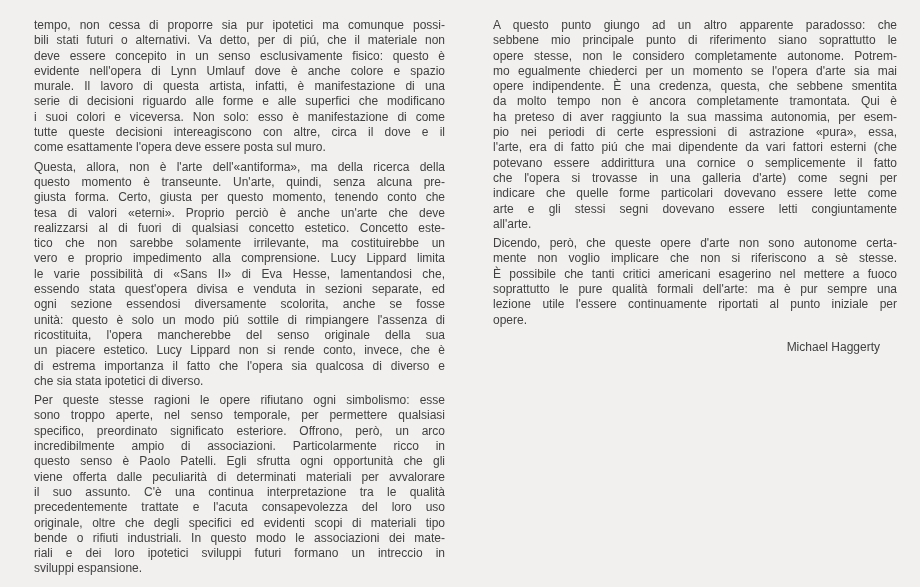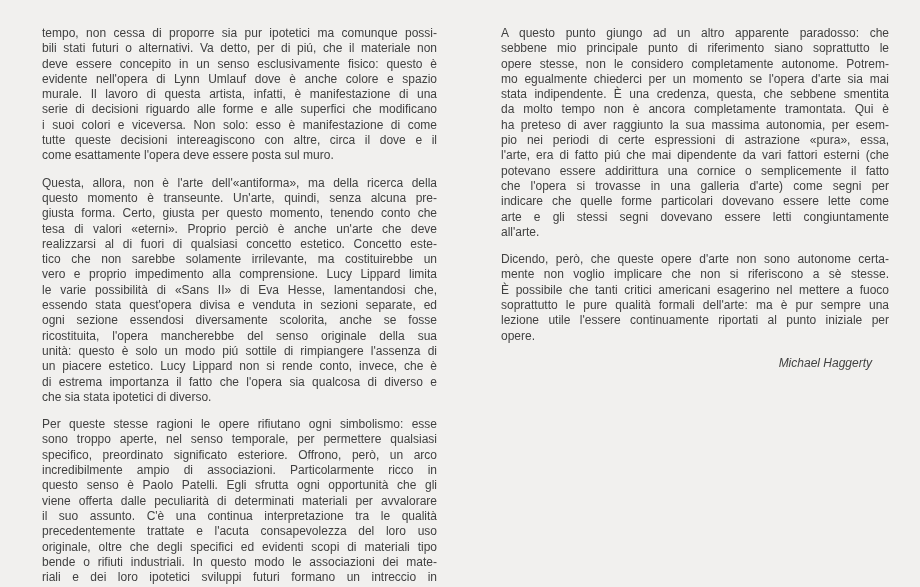--- a/index.html
+++ b/index.html
@@ -14,37 +14,36 @@
     background: var(--paper, #f1f0ee);
     overflow: hidden;
     font-family: "Liberation Sans", "DejaVu Sans", sans-serif;
   }
   .column {
     position: absolute;
     top: 14px;
   }
   .col-left  { left: 30px;  width: 419px; }
   .col-right { left: 489px; width: 412px; }
-  .paragraph { margin: 12px; padding: 0; }
+  .paragraph { margin: 4px; padding: 0; }
   .line {
     font-size: 12px;
     line-height: 15.3px;
     height: 15.3px;
     color: var(--ink, #414141);
     text-align: justify;
     text-align-last: justify;
     white-space: normal;
     overflow: visible;
   }
   .line.para-last {
     text-align-last: left;
   }
   .paragraph.byline {
     margin-top: 12px;
-    font-style: italic;
   }
   .paragraph.byline .line {
     text-align: right;
     text-align-last: right;
     padding-right: 17px;
     box-sizing: border-box;
   }
 </style>
 </head>
 <body>
@@ -66,22 +65,22 @@
         <div class="line">Questa, allora, non è l'arte dell'«antiforma», ma della ricerca della</div>
         <div class="line">questo momento è transeunte. Un'arte, quindi, senza alcuna pre-</div>
         <div class="line">giusta forma. Certo, giusta per questo momento, tenendo conto che</div>
         <div class="line">tesa di valori «eterni». Proprio perciò è anche un'arte che deve</div>
         <div class="line">realizzarsi al di fuori di qualsiasi concetto estetico. Concetto este-</div>
         <div class="line">tico che non sarebbe solamente irrilevante, ma costituirebbe un</div>
         <div class="line">vero e proprio impedimento alla comprensione. Lucy Lippard limita</div>
         <div class="line">le varie possibilità di «Sans II» di Eva Hesse, lamentandosi che,</div>
         <div class="line">essendo stata quest'opera divisa e venduta in sezioni separate, ed</div>
         <div class="line">ogni sezione essendosi diversamente scolorita, anche se fosse</div>
+        <div class="line">unità: questo è solo un modo piú sottile di rimpiangere l'assenza di</div>
         <div class="line">ricostituita, l'opera mancherebbe del senso originale della sua</div>
-        <div class="line">unità: questo è solo un modo piú sottile di rimpiangere l'assenza di</div>
         <div class="line">un piacere estetico. Lucy Lippard non si rende conto, invece, che è</div>
         <div class="line">di estrema importanza il fatto che l'opera sia qualcosa di diverso e</div>
         <div class="line para-last">che sia stata ipotetici di diverso.</div>
       </div>
       <div class="paragraph">
         <div class="line">Per queste stesse ragioni le opere rifiutano ogni simbolismo: esse</div>
         <div class="line">sono troppo aperte, nel senso temporale, per permettere qualsiasi</div>
         <div class="line">specifico, preordinato significato esteriore. Offrono, però, un arco</div>
         <div class="line">incredibilmente ampio di associazioni. Particolarmente ricco in</div>
         <div class="line">questo senso è Paolo Patelli. Egli sfrutta ogni opportunità che gli</div>
@@ -93,21 +92,21 @@
         <div class="line">riali e dei loro ipotetici sviluppi futuri formano un intreccio in</div>
         <div class="line para-last">sviluppi espansione.</div>
       </div>
     </div>
   <div class="column col-right">
       <div class="paragraph">
         <div class="line">A questo punto giungo ad un altro apparente paradosso: che</div>
         <div class="line">sebbene mio principale punto di riferimento siano soprattutto le</div>
         <div class="line">opere stesse, non le considero completamente autonome. Potrem-</div>
         <div class="line">mo egualmente chiederci per un momento se l'opera d'arte sia mai</div>
-        <div class="line">stata indipendente. È una credenza, questa, che sebbene smentita</div>
+        <div class="line">opere indipendente. È una credenza, questa, che sebbene smentita</div>
         <div class="line">da molto tempo non è ancora completamente tramontata. Qui è</div>
         <div class="line">ha preteso di aver raggiunto la sua massima autonomia, per esem-</div>
         <div class="line">pio nei periodi di certe espressioni di astrazione «pura», essa,</div>
         <div class="line">l'arte, era di fatto piú che mai dipendente da vari fattori esterni (che</div>
         <div class="line">potevano essere addirittura una cornice o semplicemente il fatto</div>
         <div class="line">che l'opera si trovasse in una galleria d'arte) come segni per</div>
         <div class="line">indicare che quelle forme particolari dovevano essere lette come</div>
         <div class="line">arte e gli stessi segni dovevano essere letti congiuntamente</div>
         <div class="line para-last">all'arte.</div>
       </div>

